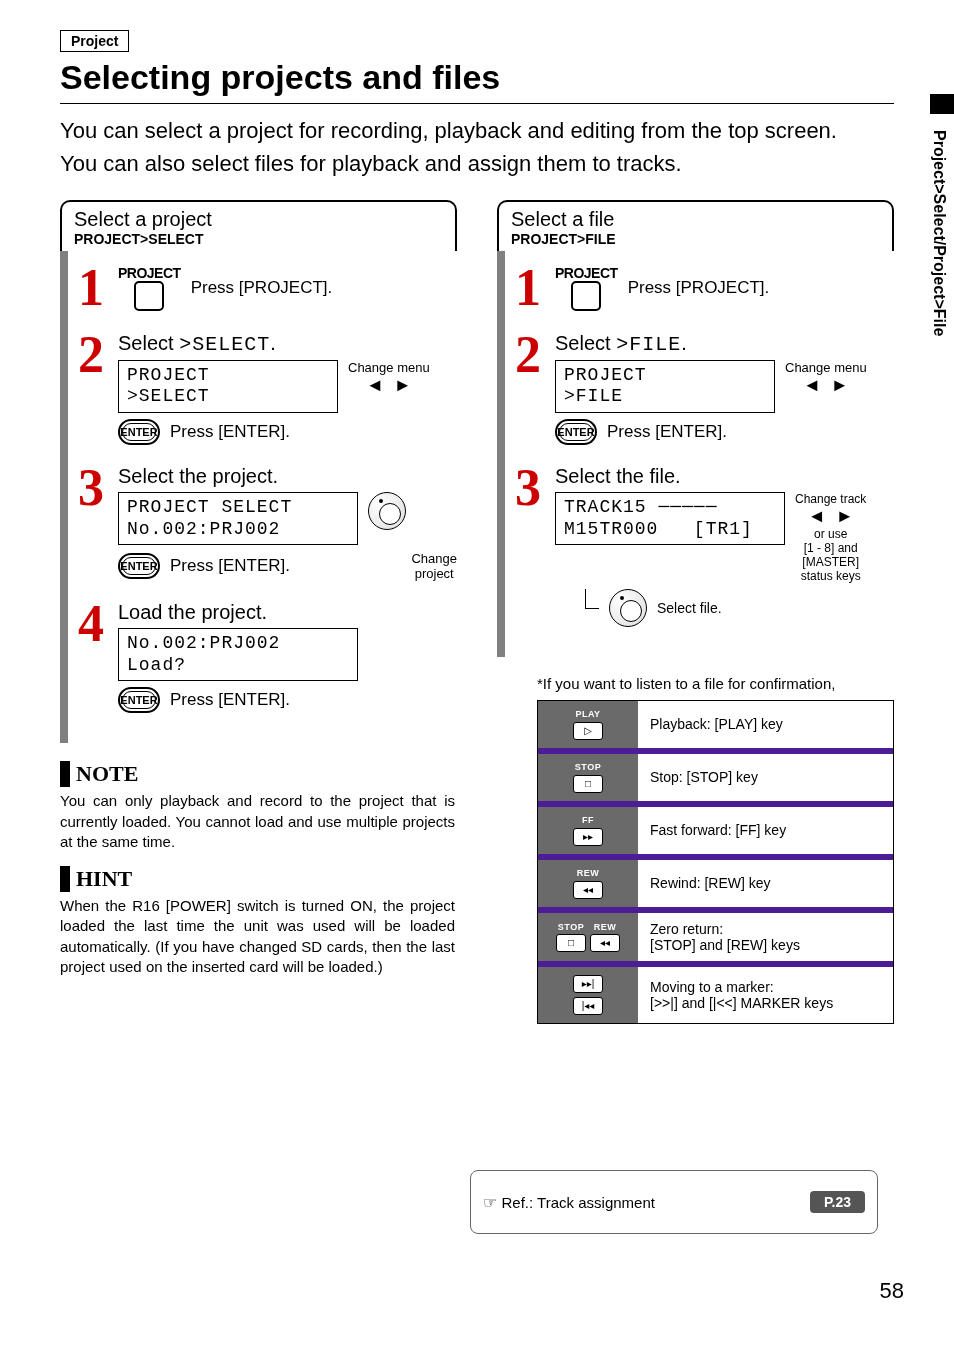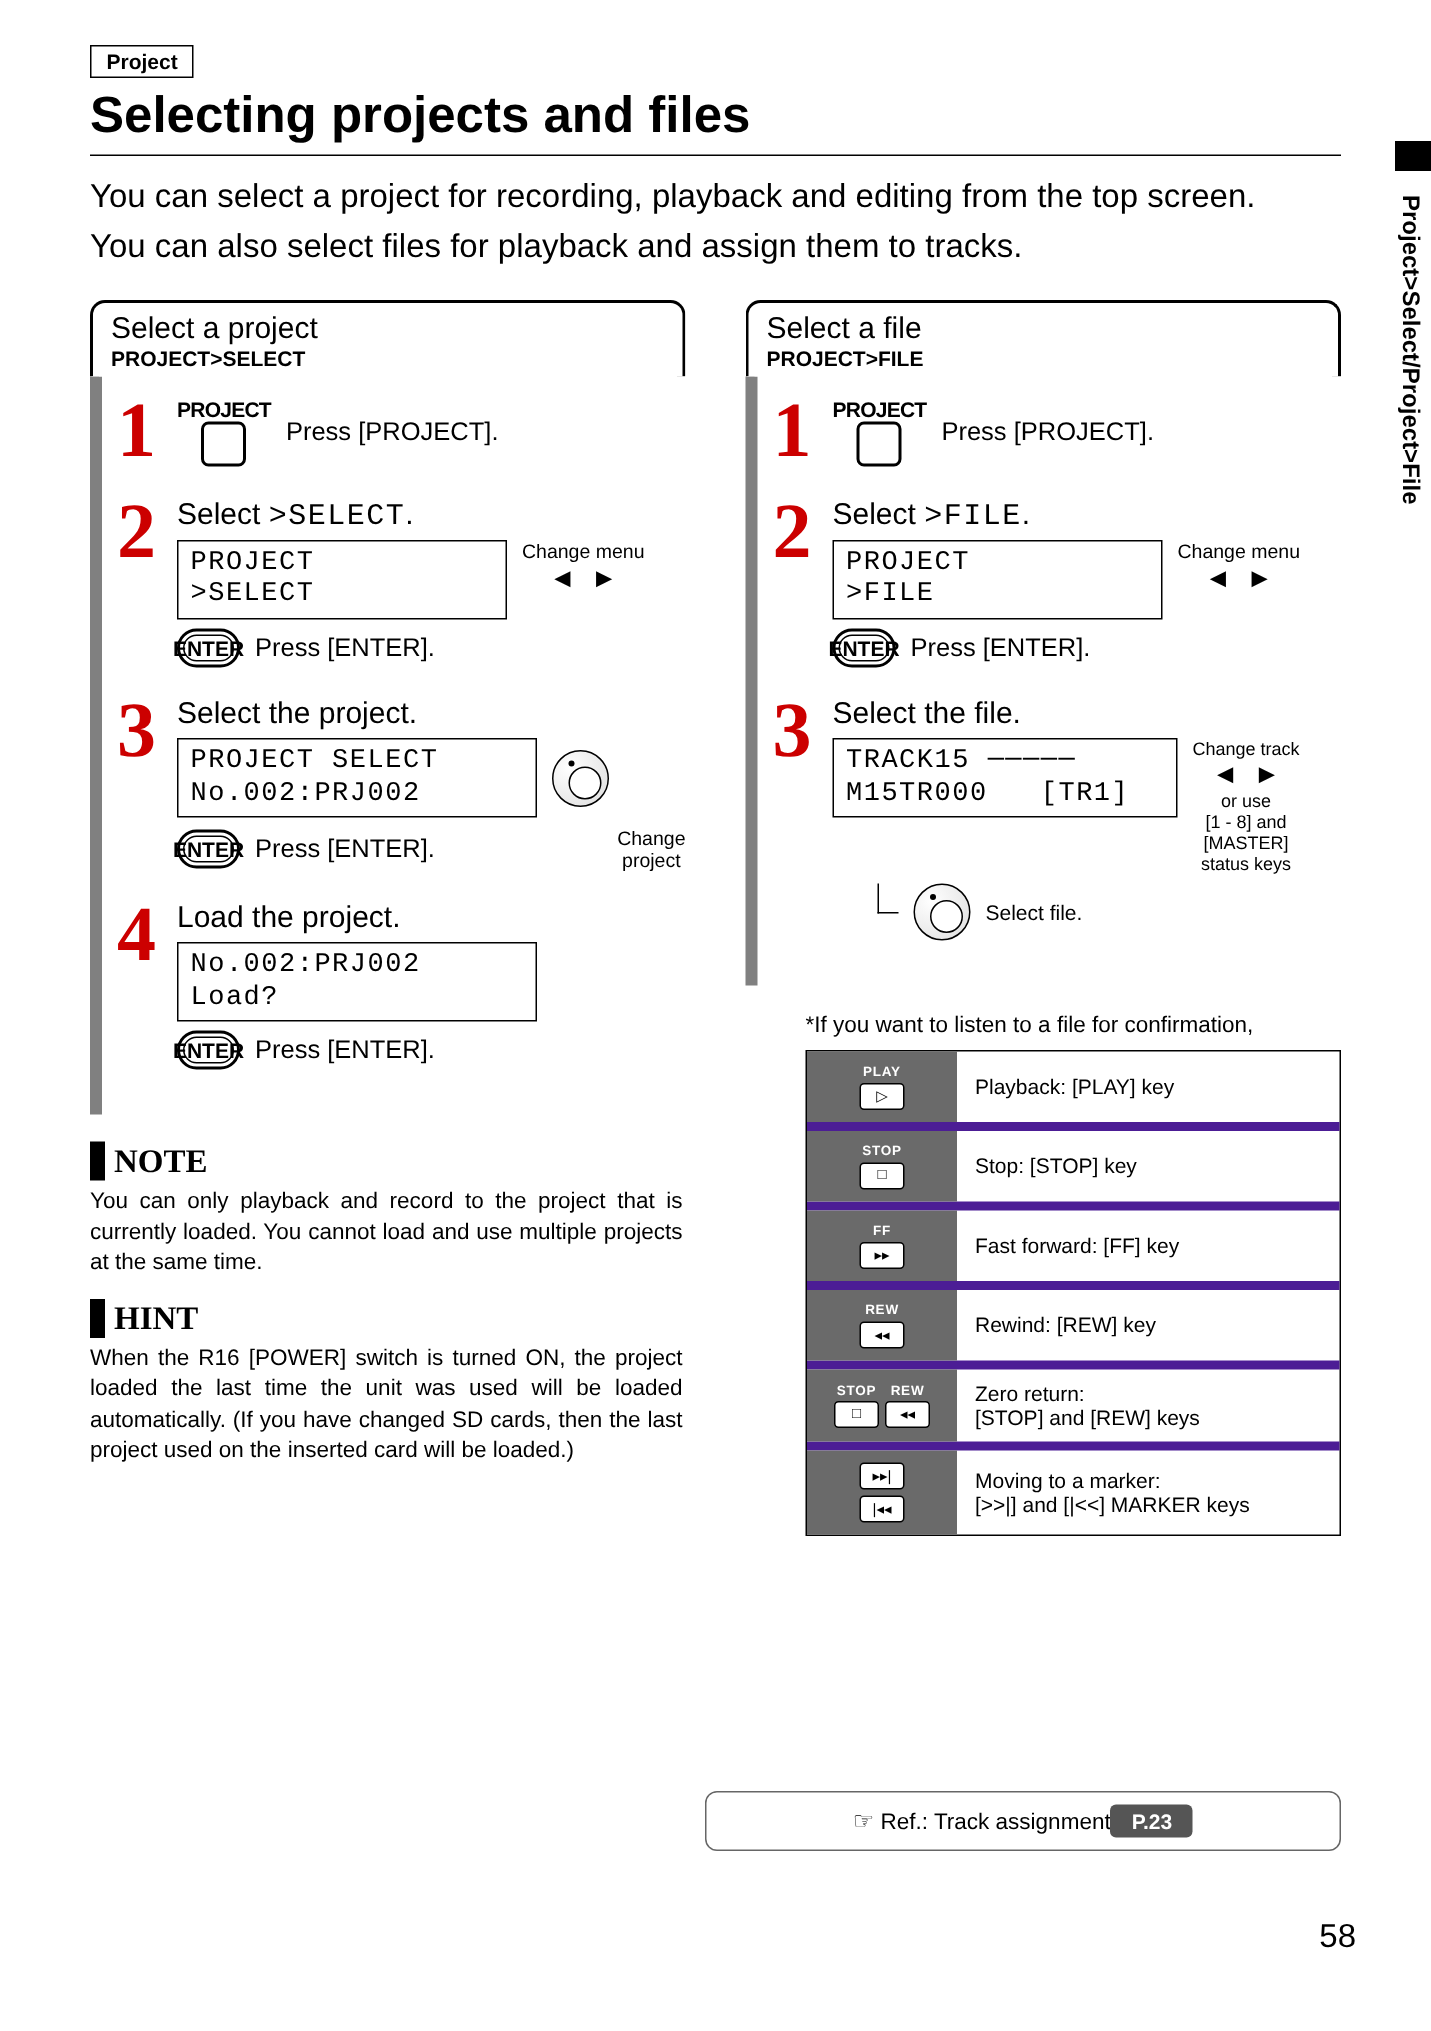--- a/index.html
+++ b/index.html
@@ -83,21 +83,21 @@
     width: 30px; height: 30px;
     border: 2.5px solid #000;
     border-radius: 5px;
     background: #fff;
   }
   .enter-oval {
     width: 42px; height: 26px;
     border-radius: 14px;
     border: 2px solid #000;
     display: inline-flex; align-items: center; justify-content: center;
-    font-size: 14px; font-weight: bold;
+    font-size: 11px; font-weight: bold;
     position: relative;
   }
   .enter-oval::before {
     content:"";
     position:absolute; inset:2px;
     border:1px solid #000; border-radius:11px;
   }
   .lcd {
     font-family: "Courier New", monospace;
     border: 1.5px solid #000;
@@ -165,27 +165,27 @@
     display:flex; align-items:center; justify-content:center;
     font-size:10px;
   }
   .key-cell-btn .btn-row { display:flex; gap:4px; align-items:flex-end; }
   .key-cell-btn .btn-col { display:flex; flex-direction:column; align-items:center; gap:2px; }
   .key-cell-desc { flex:1; padding: 8px 12px; font-size: 14px; display:flex; flex-direction:column; justify-content:center; }
   .footer-ref {
     position: absolute;
     bottom: 120px;
     left: 470px;
-    right: 60px;
+    right: 76px;
     border: 1px solid #666;
     border-radius: 8px;
-    padding: 8px 12px;
+    padding: 20px 12px;
     display:flex;
     align-items:center;
-    justify-content:center;
+    justify-content:space-between;
     font-size: 15px;
   }
   .hand-icon { font-size: 16px; }
   .page-badge {
     background:#555; color:#fff;
     padding: 3px 14px;
     border-radius: 4px;
     font-size: 14px; font-weight:bold;
   }
   .page-num {
@@ -264,21 +264,21 @@
               <span class="enter-oval">ENTER</span>
               <span>Press [ENTER].</span>
             </div>
           </div>
         </div>
 
         <div class="step">
           <div class="stepnum">3</div>
           <div class="step-body">
             <div class="step-title">Select the project.</div>
-            <div class="row-inline" style="align-items:center;">
+            <div class="row-inline" style="align-items:flex-start;">
               <div class="lcd lcd-wide">
                 <div>PROJECT  SELECT</div>
                 <div>No.002:PRJ002</div>
               </div>
               <div style="display:flex;flex-direction:column;align-items:center;gap:2px;">
                 <div class="dial"></div>
               </div>
             </div>
             <div class="small-gap"></div>
             <div class="row-inline">

